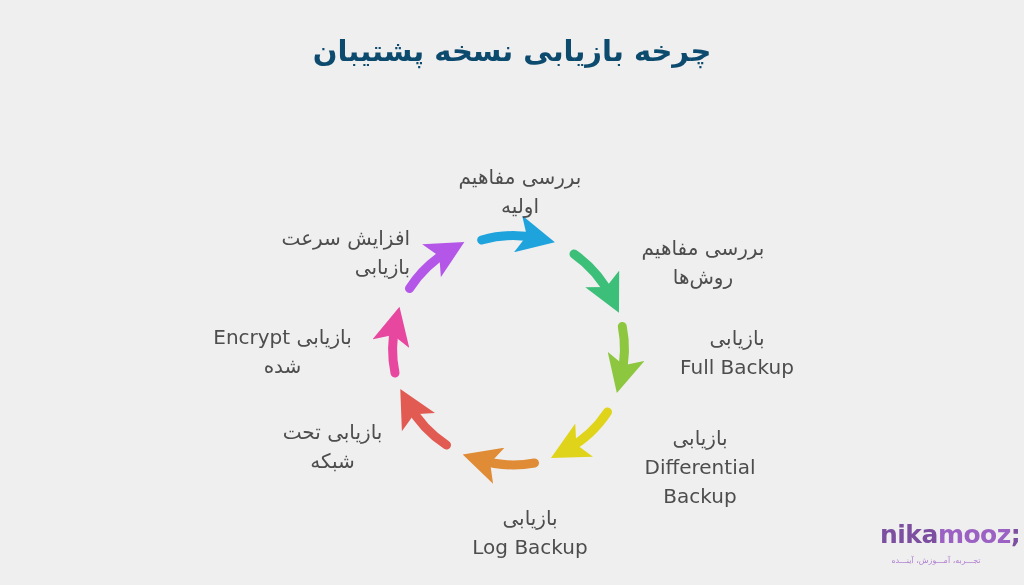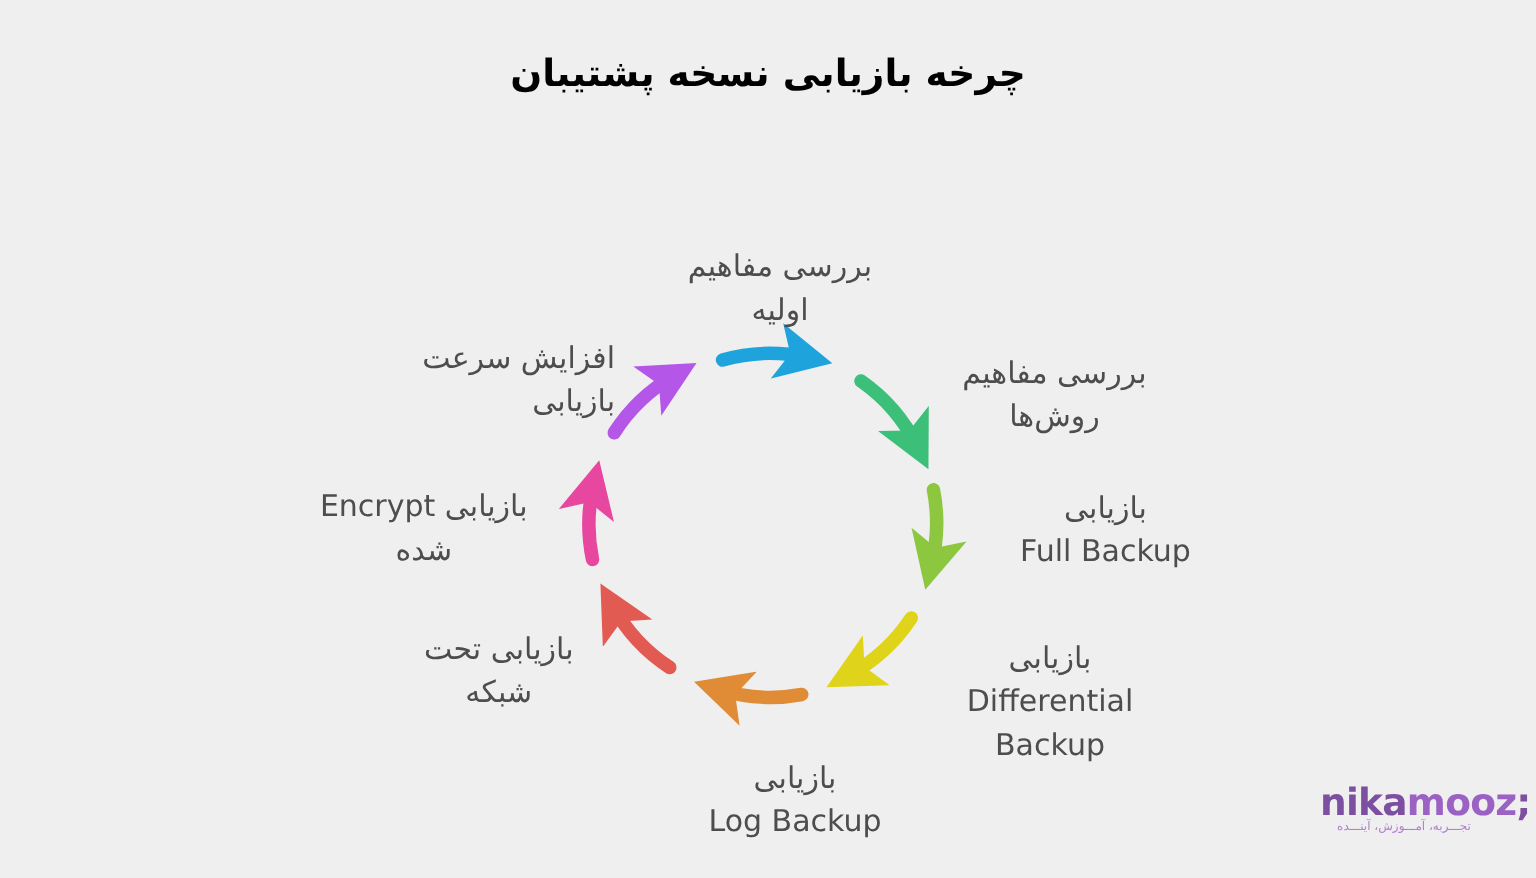--- a/index.html
+++ b/index.html
@@ -19,23 +19,23 @@
     position: absolute;
     inset: 0;
     background: #efefef;
   }
   .page-title {
     position: absolute;
     top: 34px;
     left: 0;
     width: 1024px;
     text-align: center;
-    font-size: 25px;
+    font-size: 29px;
     font-weight: bold;
-    color: #000000;
+    color: #0c4a6e;
     letter-spacing: 0px;
     direction: rtl;
   }
   .cycle-wrap {
     position: absolute;
     left: 0;
     top: 0;
     width: 1024px;
     height: 545px;
   }
@@ -74,21 +74,21 @@
   .logo-word {
     font-size: 25px;
     font-weight: bold;
     color: #7c4fa0;
     letter-spacing: -0.5px;
     direction: ltr;
     font-family: "DejaVu Sans", "Liberation Sans", sans-serif;
   }
   .logo-word .accent { color: #9b62c4; }
   .logo-sub {
-    margin-top: 0;
+    margin-top: 10px;
     font-size: 8px;
     color: #b07fd0;
     direction: rtl;
     letter-spacing: 0.5px;
   }
 </style>
 </head>
 <body>
 
 <div class="canvas">

